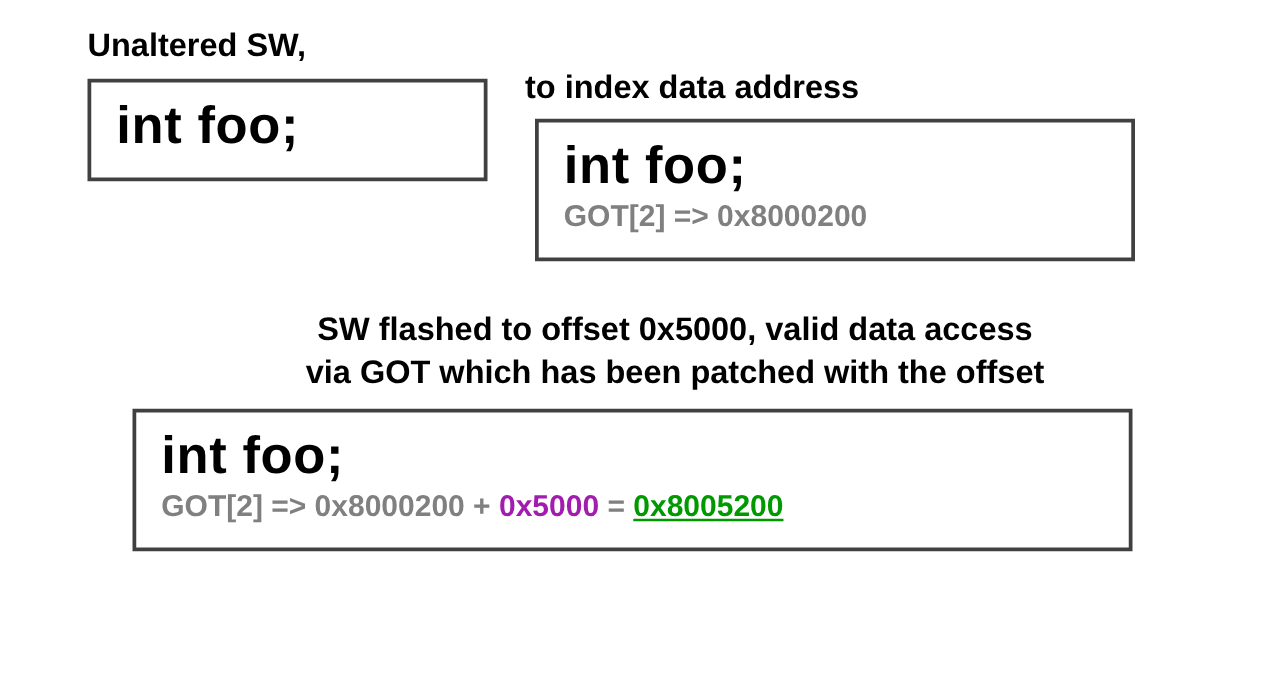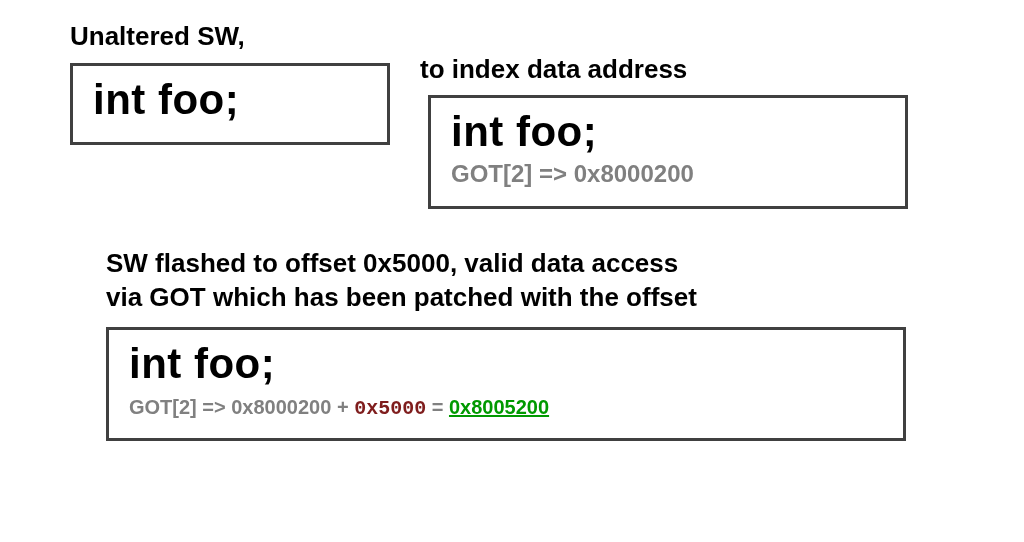--- a/index.html
+++ b/index.html
@@ -58,24 +58,25 @@
     .bottom-section {
       margin-top: 8px;
     }
     .bottom-heading {
       font-size: 26px;
       font-weight: 900;
       color: #000;
       line-height: 1.3;
       margin-left: 36px;
       margin-bottom: 12px;
+      text-align: center;
     }
-    .sub-expr span { font-size: 20px; font-weight: 900; text-align: right; }
+    .sub-expr span { font-size: 24px; font-weight: 900; text-align: right; }
     .c-gray { color: #808080; }
-    .c-red { color: #7f1d1d; font-family: Liberation Mono, monospace; }
+    .c-red { color: #a21caf; }
     .c-green { color: #009900; text-decoration: underline; }
   </style>
 </head>
 <body>
 
 <div class="top-row">
 
   <div class="col">
     <div class="heading">
       <span>Unaltered SW,</span><br>

